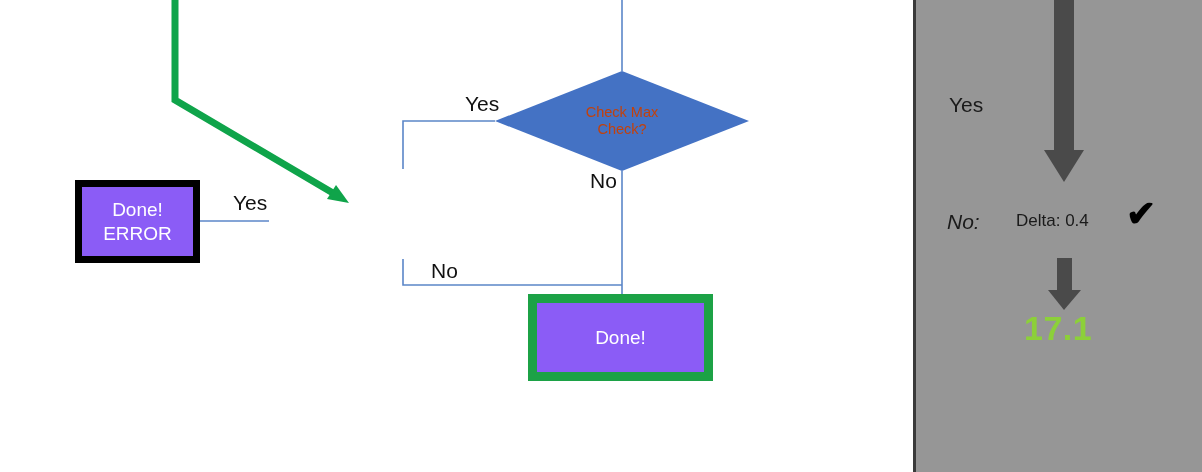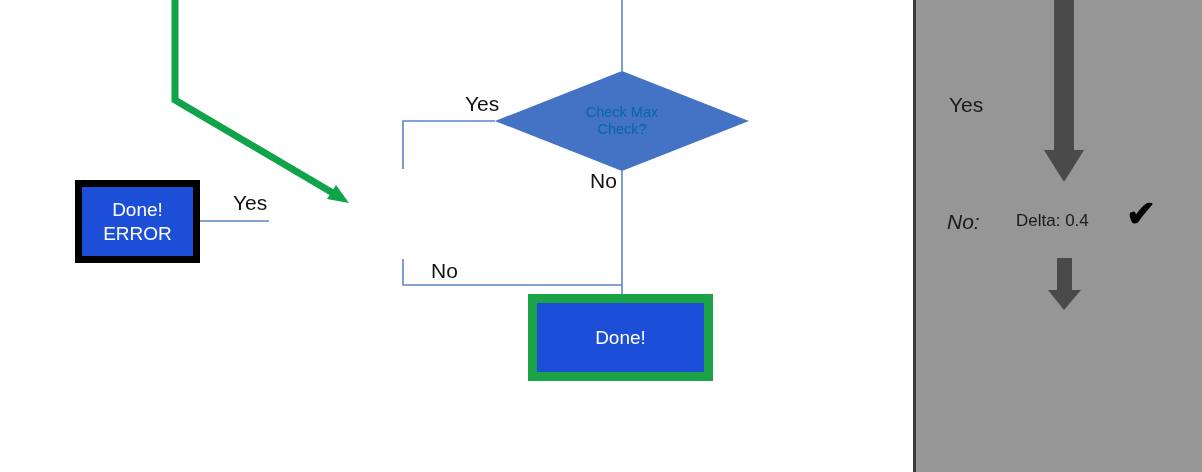--- a/index.html
+++ b/index.html
@@ -35,21 +35,21 @@
     height: 472px;
   }
 
   
   .diamond-node {
     position: absolute;
     display: flex;
     align-items: center;
     justify-content: center;
     text-align: center;
-    color: #0369a1;
+    color: #c2410c;
     line-height: 1.18;
     pointer-events: auto;
   }
   .diamond-node .dm-shape {
     position: absolute;
     left: 0; top: 0;
     width: 100%;
     height: 100%;
     background: #4472C4;
     clip-path: polygon(50% 0%, 100% 50%, 50% 100%, 0% 50%);
@@ -62,21 +62,21 @@
 
   
   .rect-node {
     position: absolute;
     box-sizing: border-box;
     display: flex;
     align-items: center;
     justify-content: center;
     text-align: center;
     color: #ffffff;
-    background: #1d4ed8;
+    background: #8b5cf6;
     line-height: 1.22;
   }
   #node-done-error {
     left: 75px;
     top: 180px;
     width: 125px;
     height: 83px;
     border: 7px solid #000000;
     font-size: 19px;
   }
@@ -232,15 +232,16 @@
     </svg>
 
     <div class="panel-text" id="panel-yes">Yes</div>
 
     <div class="panel-text" id="panel-no">No:</div>
 
     <div class="panel-text" id="panel-delta">Delta: 0.4</div>
 
     <div class="panel-text" id="panel-check">✔</div>
 
+    <div class="panel-text" id="panel-value">17.1</div>
   </div>
 
 </div>
 
 </body></html>

